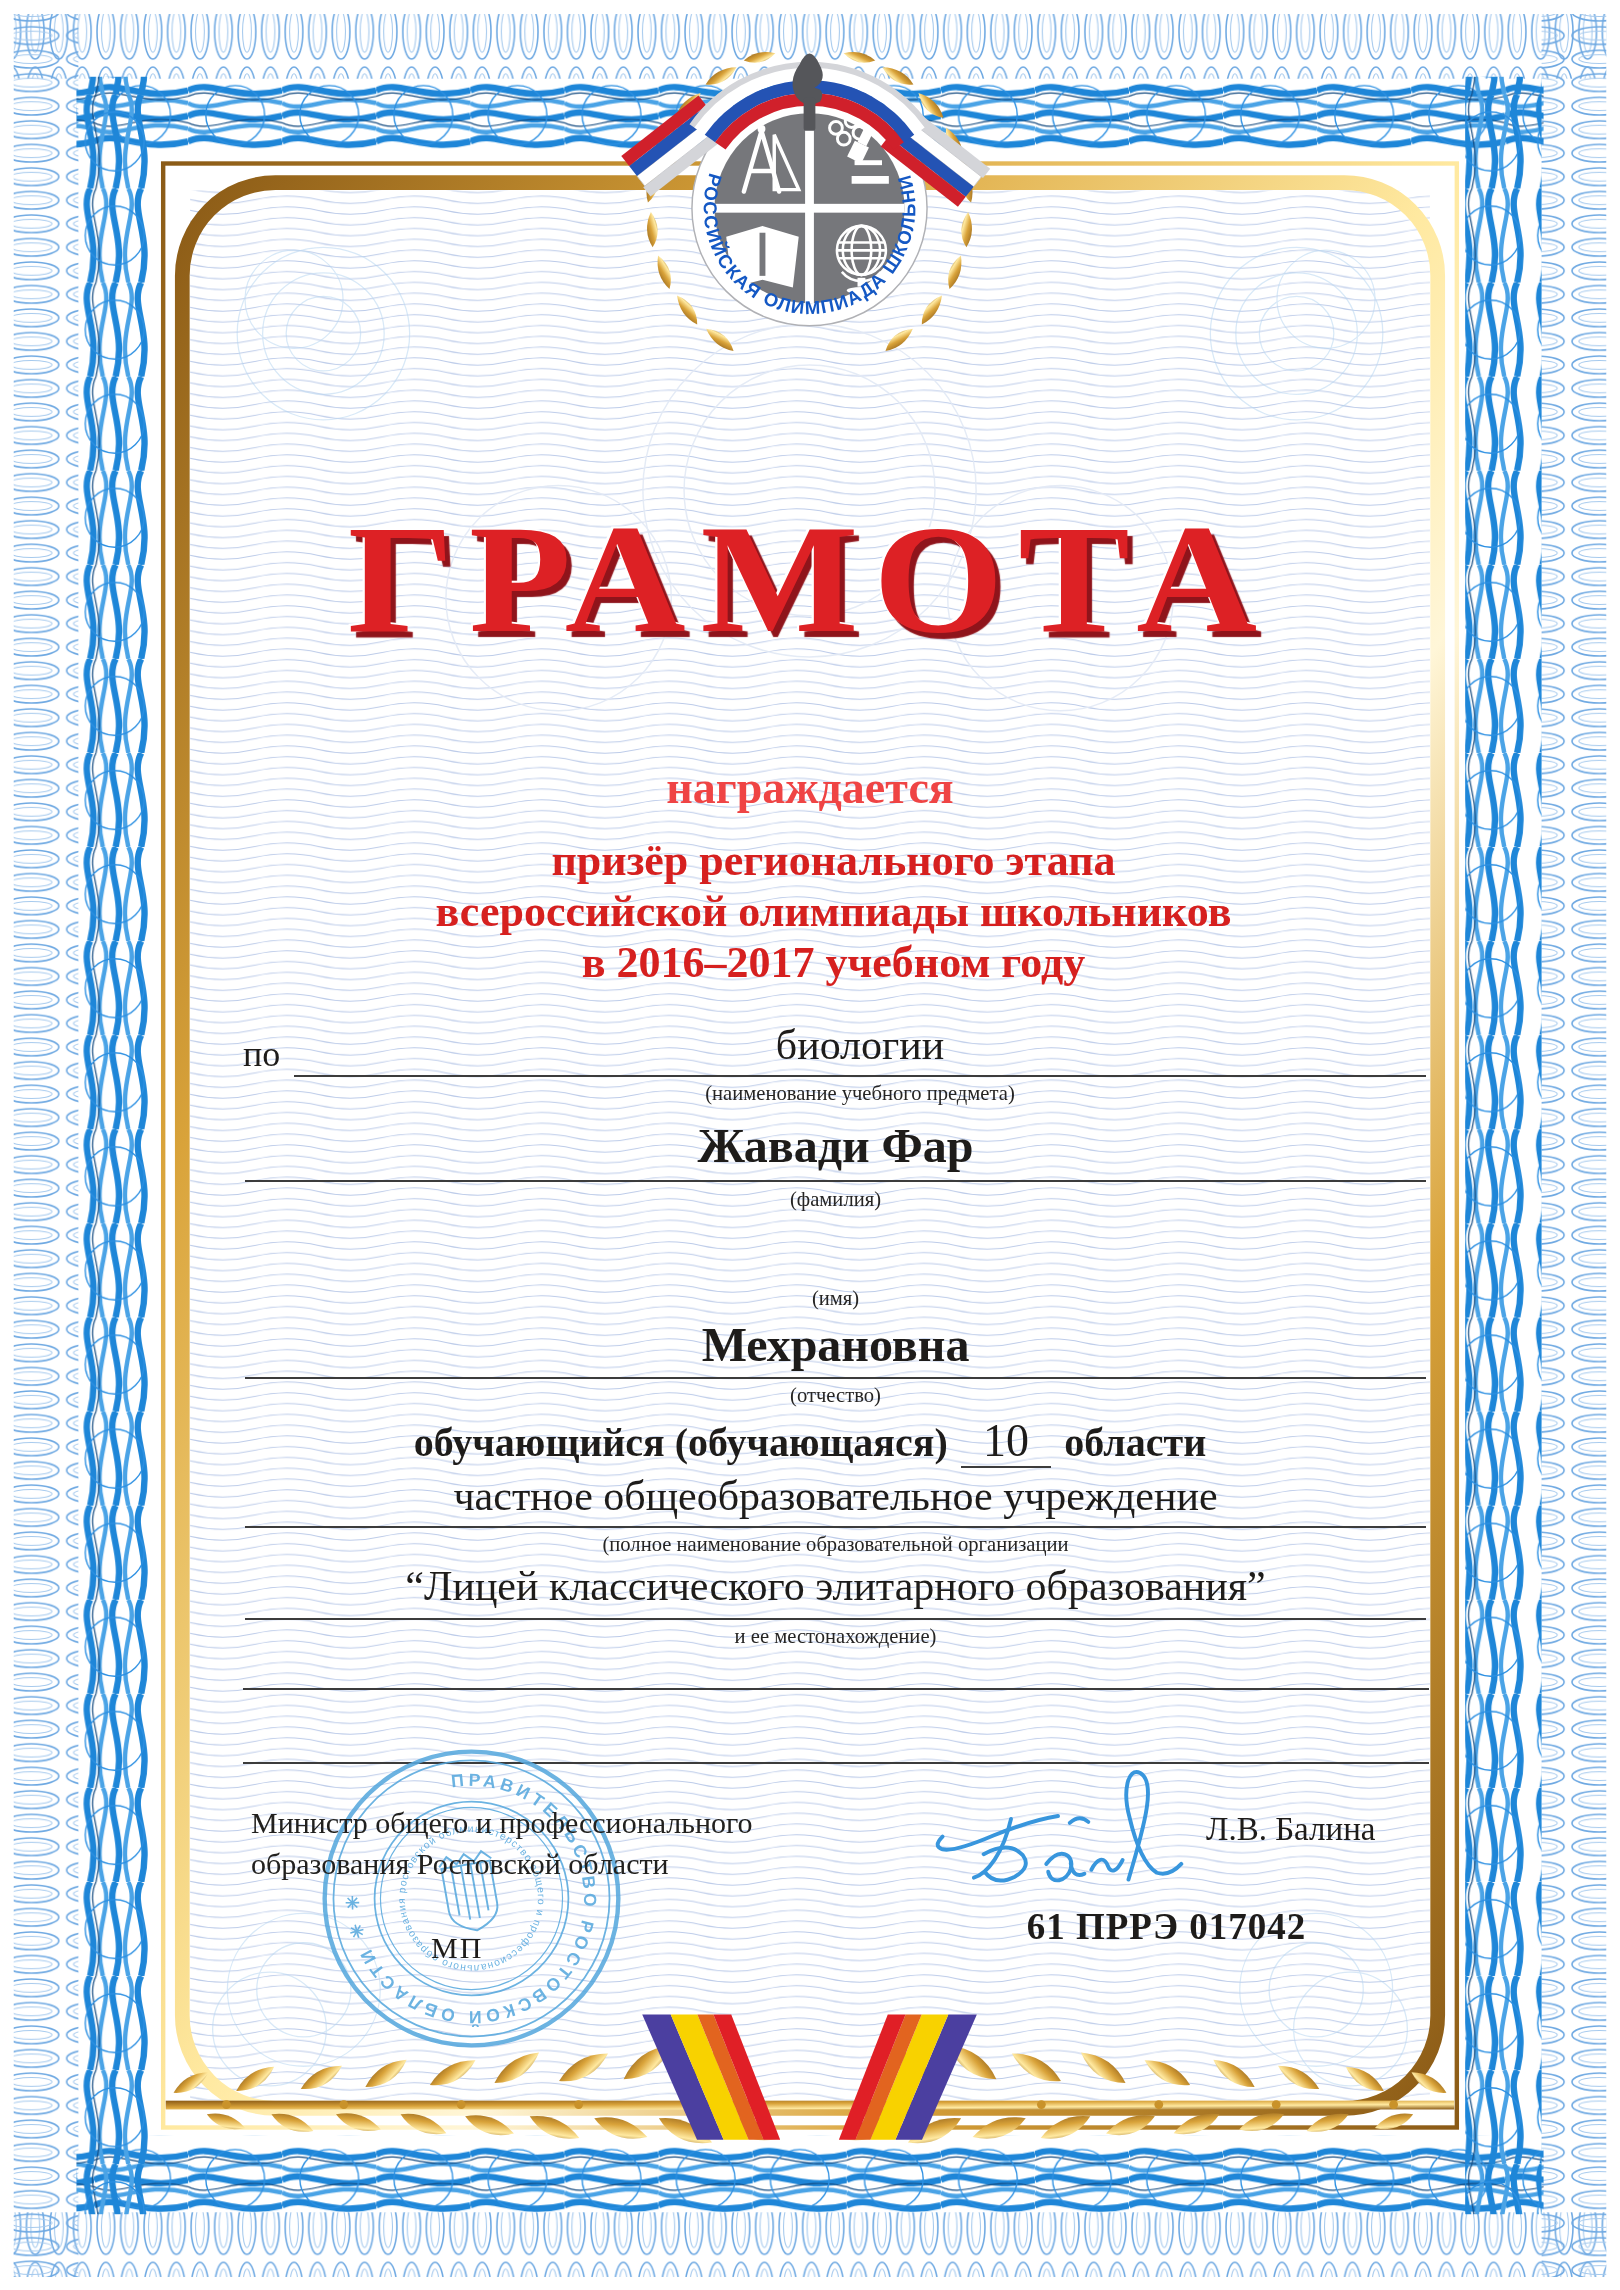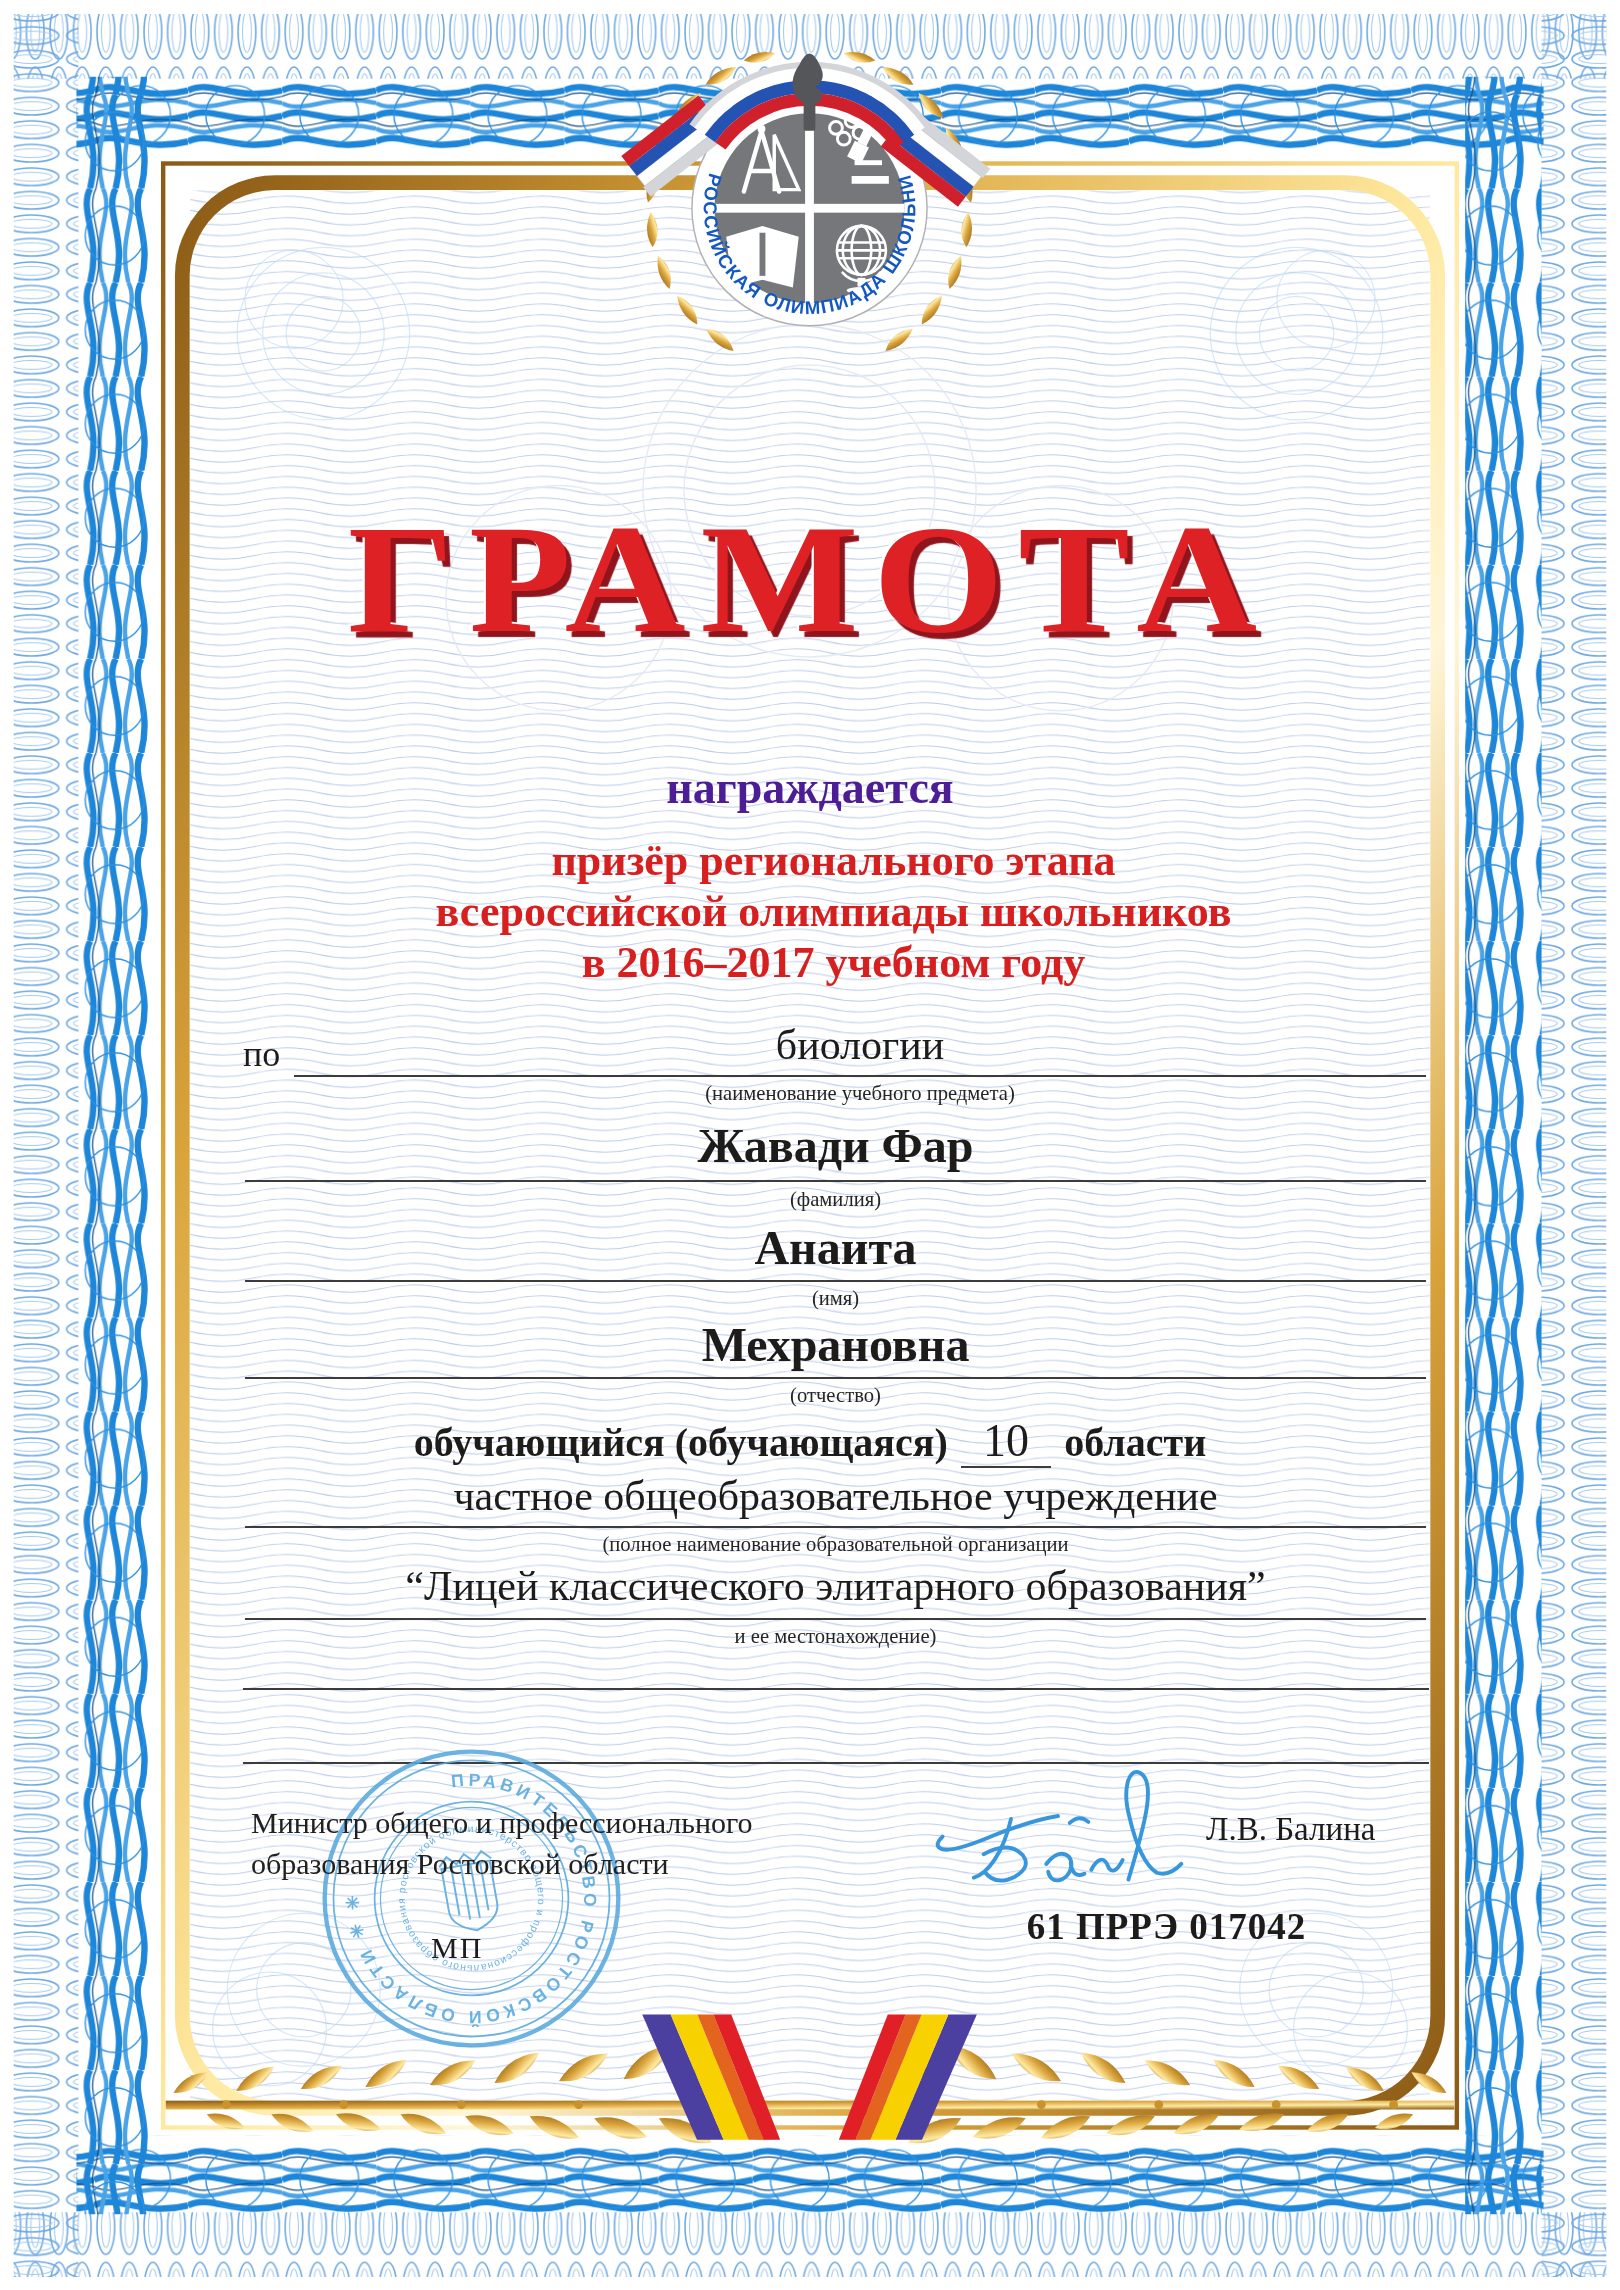--- a/index.html
+++ b/index.html
@@ -12,21 +12,21 @@
   .abs{position:absolute;}
   .bg-svg{position:absolute; left:0; top:0;}
   .centered{left:0; right:0; text-align:center;}
   .ministry{top:355px; font-weight:bold; font-size:29px; line-height:1.3; color:#21201e; letter-spacing:0.5px;}
   .title{
     top:502px; font-weight:bold; font-size:155px; line-height:1;
     color:#dd2125; letter-spacing:13.7px; white-space:nowrap;
   }
   .title-inner{display:inline-block; transform:scaleX(1.08); transform-origin:center;
     text-shadow:-2px -2px 0 #ffffff, 4.9px 5.9px 1px #8f141b;}
-  .awarded{top:761px; font-weight:bold; font-size:46px; color:#4c1d95;}
+  .awarded{top:761px; font-weight:bold; font-size:46px; color:#ef4444;}
   .award-lines{top:835px; font-weight:bold; font-size:44px; line-height:1.16; color:#d6201f;padding-left:47px;}
   .field{border-bottom:2.9px solid #3c3c3c; text-align:center;}
   .fv{font-size:42px; line-height:1.25;}
   .fv-bold{font-weight:bold; font-size:48px; line-height:1.2;}
   .caption{font-size:20.6px; color:#262524; text-align:center;}
   .po-label{left:243px; top:1033px; font-size:36px;}
   .grade-row{top:1414px; font-size:40px; font-weight:bold; white-space:nowrap;}
   .grade-val{font-weight:normal; font-size:46px; border-bottom:2.9px solid #3c3c3c; padding:0 21.6px; margin:0 13.7px;}
   .rule{border-top:2.9px solid #3c3c3c; height:0;}
   .minister{left:251px; top:1803px; width:568px; font-size:30px; line-height:1.35; color:#21201e; text-align:left;}
@@ -247,23 +247,20 @@
   <div class="abs field" style="left:294px; top:1019px; width:1132px; height:56px;">
     <div class="fv">биологии</div>
   </div>
   <div class="abs caption" style="left:294px; top:1082px; width:1132px;">(наименование учебного предмета)</div>
 
   <div class="abs field" style="left:245px; top:1117px; width:1181px; height:63px;">
     <div class="fv-bold">Жавади Фар</div>
   </div>
   <div class="abs caption" style="left:245px; top:1188px; width:1181px;">(фамилия)</div>
 
-  <div class="abs field" style="left:245px; top:1219px; width:1181px; height:61px;">
-    <div class="fv-bold">Анаита</div>
-  </div>
   <div class="abs caption" style="left:245px; top:1287px; width:1181px;">(имя)</div>
 
   <div class="abs field" style="left:245px; top:1316px; width:1181px; height:61px;">
     <div class="fv-bold">Мехрановна</div>
   </div>
   <div class="abs caption" style="left:245px; top:1384px; width:1181px;">(отчество)</div>
 
   <div class="abs centered grade-row">
     <span>обучающийся (обучающаяся)</span><span class="grade-val">10</span><span>области</span>
   </div>

